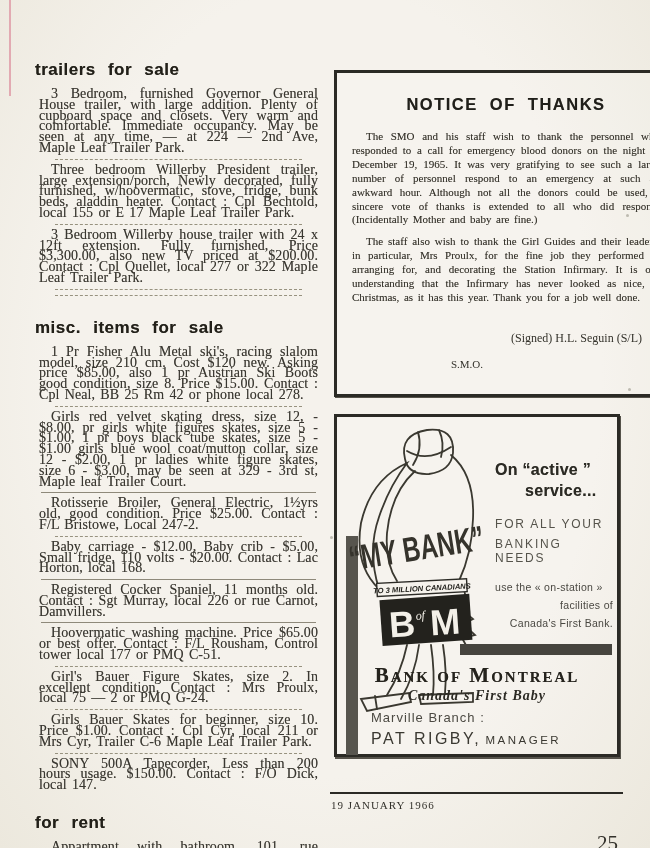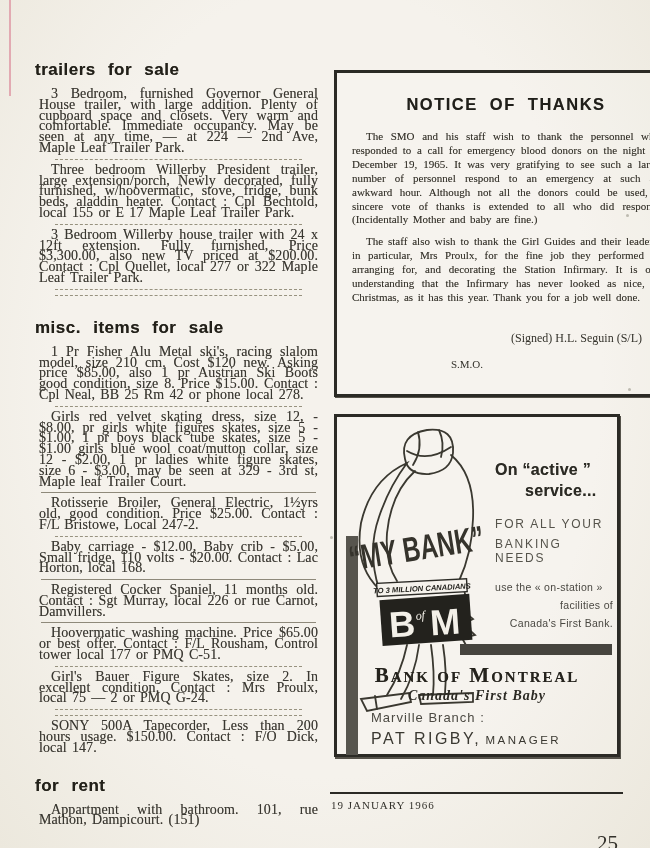--- a/index.html
+++ b/index.html
@@ -132,20 +132,21 @@
       <p class="ad">Rotisserie Broiler, General Electric, 1½yrs old, good condition. Price $25.00. Contact : F/L Bristowe, Local 247-2.</p>
       <div class="sep"></div>
       <p class="ad">Baby carriage - $12.00, Baby crib - $5.00, Small fridge, 110 volts - $20.00. Contact : Lac Horton, local 168.</p>
       <div class="sep solid"></div>
       <p class="ad">Registered Cocker Spaniel, 11 months old. Contact : Sgt Murray, local 226 or rue Carnot, Damvillers.</p>
       <div class="sep solid"></div>
       <p class="ad">Hoovermatic washing machine. Price $65.00 or best offer. Contact : F/L Rousham, Control tower local 177 or PMQ C-51.</p>
       <div class="sep"></div>
       <p class="ad">Girl's Bauer Figure Skates, size 2. In excellent condition. Contact : Mrs Proulx, local 75 — 2 or PMQ G-24.</p>
       <div class="sep"></div>
+      <p class="ad">Girls Bauer Skates for beginner, size 10. Price $1.00. Contact : Cpl Cyr, local 211 or Mrs Cyr, Trailer C-6 Maple Leaf Trailer Park.</p>
       <div class="sep"></div>
       <p class="ad">SONY 500A Tapecorder, Less than 200 hours usage. $150.00. Contact : F/O Dick, local 147.</p>
     </div>
 
     <div class="sec">
       <h2 class="section-heading">for rent</h2>
       <p class="ad">Appartment with bathroom. 101, rue Mathon, Dampicourt.  (151)</p>
     </div>
   </div>
 

